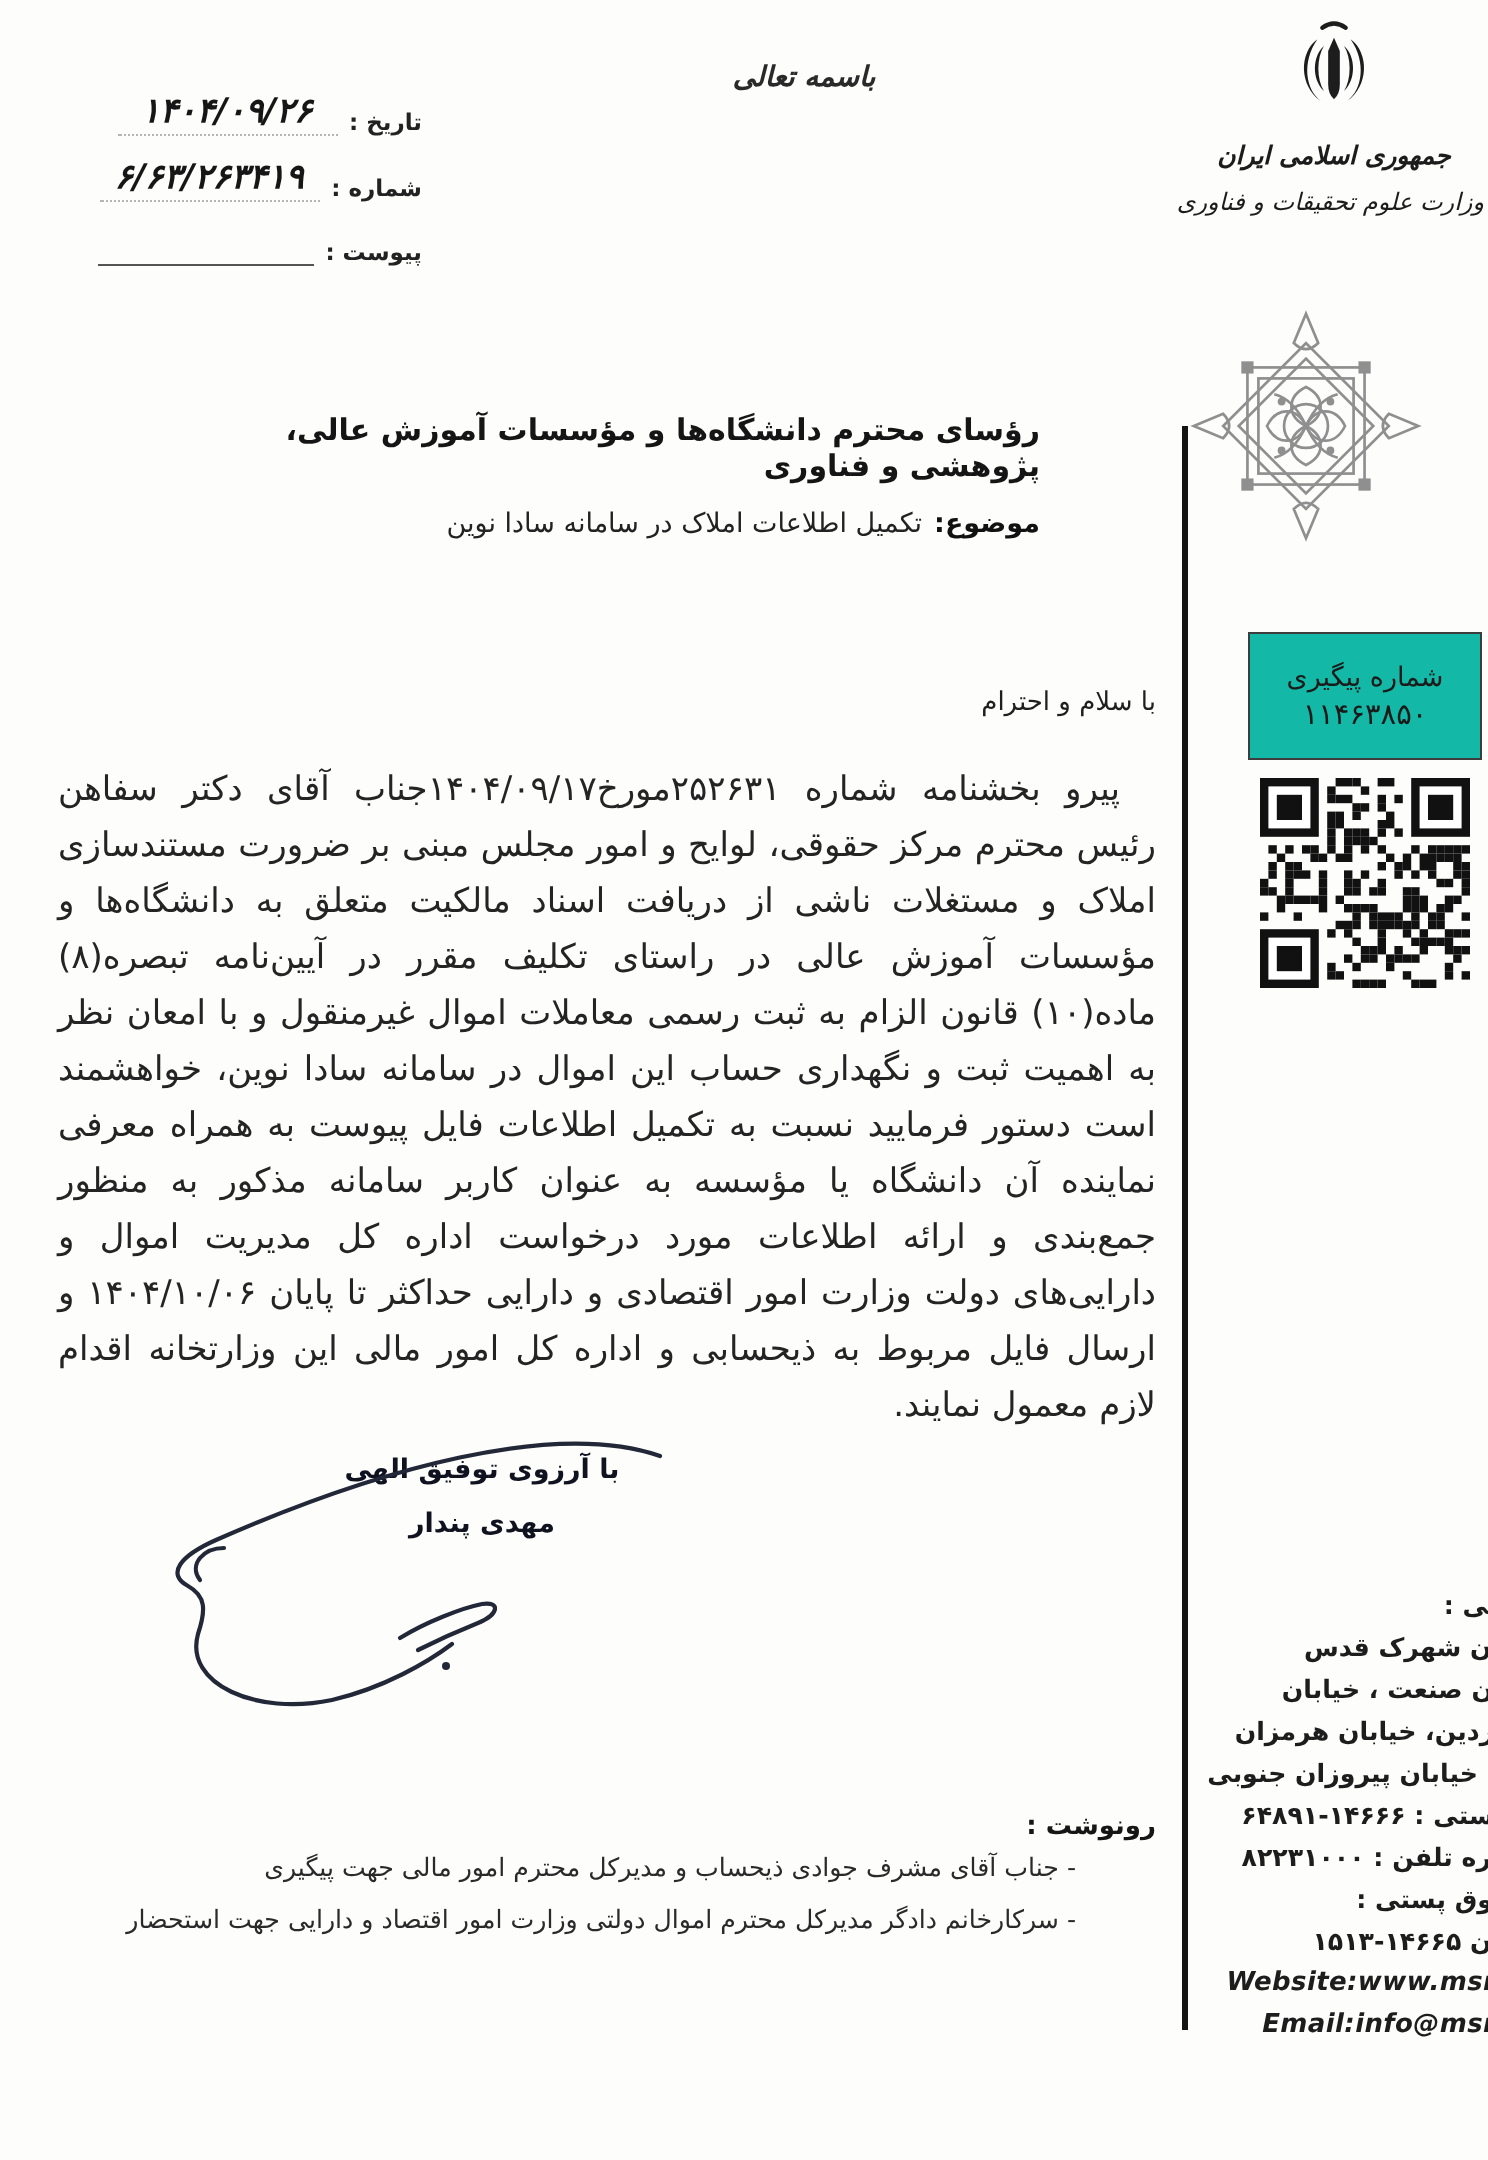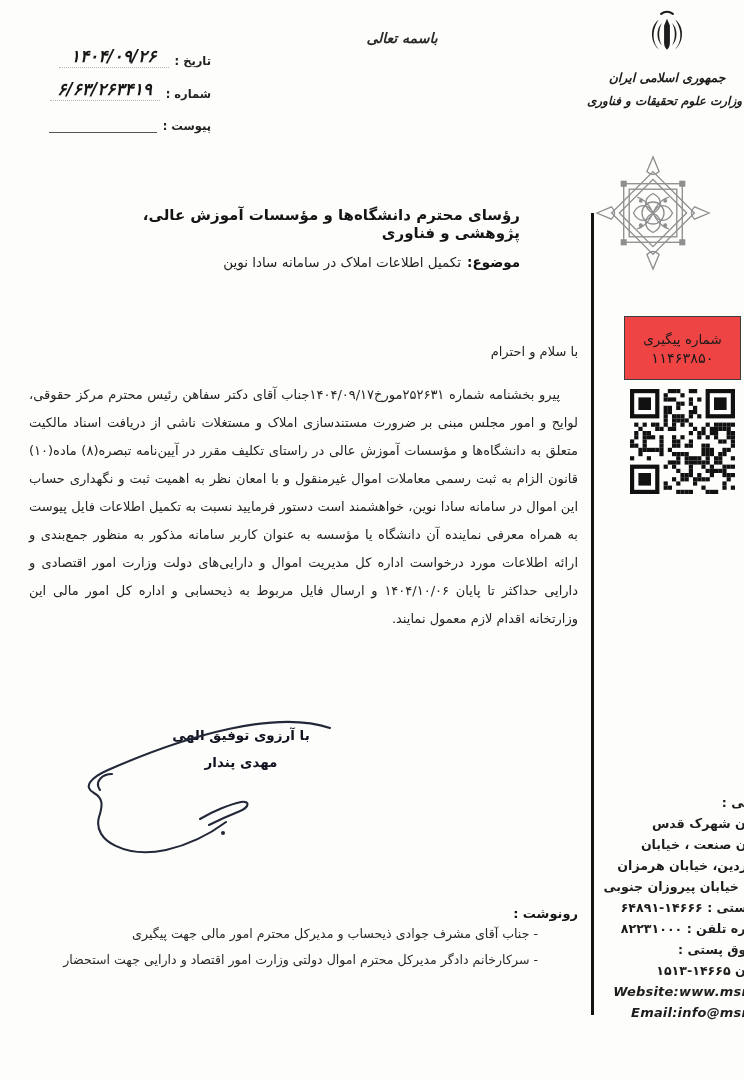--- a/index.html
+++ b/index.html
@@ -23,48 +23,48 @@
   
   .bismillah {
     position:absolute; left:332px; top:30px; width:140px; text-align:center;
     font-family:"DejaVu Serif", serif; font-style:italic; font-weight:bold;
     font-size:14px; color:#2a2a2a;
   }
   
   .gov-header { position:absolute; left:592px; top:8px; width:150px; text-align:center; direction:rtl; }
   .gov-emblem { width:50px; height:50px; display:inline-block; }
   .gov-line1 { font-family:"DejaVu Serif", serif; font-weight:bold; font-style:italic; font-size:12.5px; margin-top:8px; color:#1c1c1c; white-space:nowrap; }
-  .gov-line2 { font-family:"DejaVu Serif", serif; font-weight:bold; font-style:italic; font-size:12px; margin-top:9px; color:#1c1c1c; white-space:nowrap; }
+  .gov-line2 { font-family:"DejaVu Serif", serif; font-weight:normal; font-style:italic; font-size:12px; margin-top:9px; color:#1c1c1c; white-space:nowrap; }
   
   .ornament { position:absolute; left:592px; top:152px; width:122px; height:122px; }
   .vline { position:absolute; left:591px; top:213px; width:3px; height:802px; background:#141414; }
   
   .tracking-box {
     position:absolute; left:624px; top:316px; width:117px; height:64px;
-    border:1.6px solid #3d3d3d; background:#ef4444;
+    border:1.6px solid #3d3d3d; background:#14b8a6;
     display:flex; flex-direction:column; align-items:center; justify-content:center;
     direction:rtl;
   }
   .tracking-label { font-size:13.5px; color:#1a1a1a; }
   .tracking-number { font-size:14.5px; color:#1a1a1a; letter-spacing:2px; margin-top:3px; direction:ltr; }
   .qr { position:absolute; left:627px; top:389px; width:111px; height:105px; }
   
   .recipient {
     position:absolute; left:100px; top:206px; width:420px; direction:rtl; text-align:right;
     font-size:15px; font-weight:bold; color:#151515;
   }
   .subject {
     position:absolute; left:180px; top:254px; width:340px; direction:rtl; text-align:right;
     font-size:13.5px; color:#222;
   }
   .subject .subject-label { font-weight:bold; margin-left:6px; color:#111; }
   .salutation { position:absolute; left:390px; top:344px; width:188px; direction:rtl; text-align:right; font-size:13px; }
   .para {
     position:absolute; left:29px; width:549px; direction:rtl;
-    text-align:justify; text-align-last:right; font-size:13px; line-height:28px; color:#242424;
+    text-align:justify; text-align-last:right; font-size:17px; line-height:28px; color:#242424;
     text-indent:18px;
   }
   .para1 { top:381px; }
   .para2 { top:654px; }
   
   .sig-block {
     position:absolute; left:108px; top:722px; width:266px; direction:rtl; text-align:center;
     font-size:13.5px; font-weight:bold; line-height:27px; color:#10131f;
   }
   .sig-swirl { position:absolute; left:72px; top:712px; width:276px; height:155px; pointer-events:none; }

